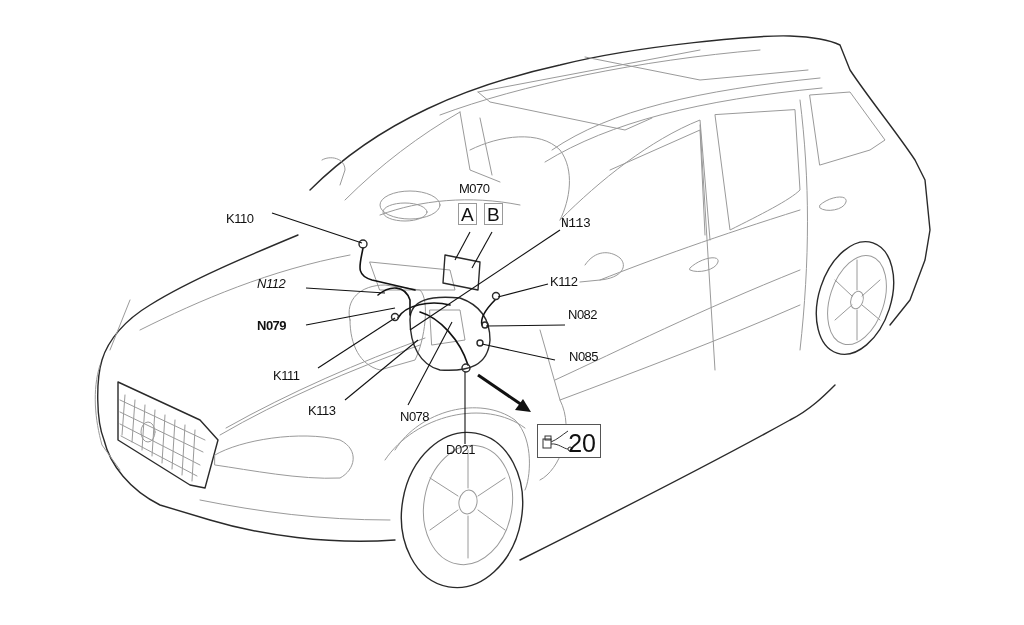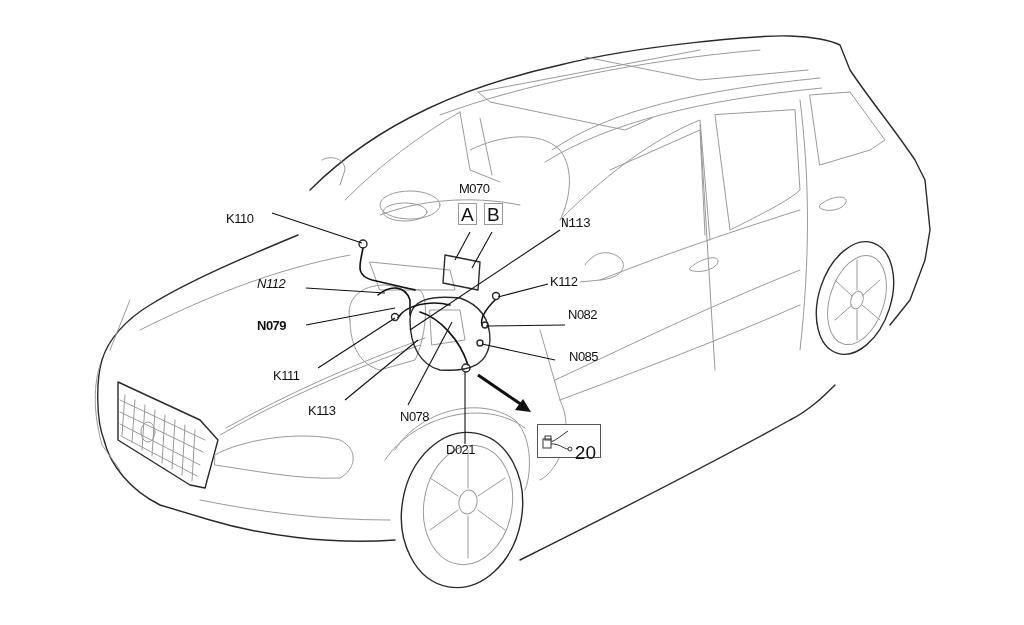--- a/index.html
+++ b/index.html
@@ -31,21 +31,21 @@
   .detail-box {
     position: absolute;
     left: 537px; top: 424px;
     width: 62px; height: 32px;
     border: 1px solid #555;
     background: #fff;
   }
   .detail-box .num {
     position: absolute; right: 4px; top: 6px;
     font-family: "Liberation Sans", sans-serif;
-    font-size: 19px; color: #111; line-height: 1; margin-top: 12px;
+    font-size: 25px; color: #111; line-height: 1;
   }
 </style>
 </head>
 <body>
 
 <div id="stage">
 
 <svg width="1024" height="625" viewBox="0 0 1024 625">
 
   <g>

